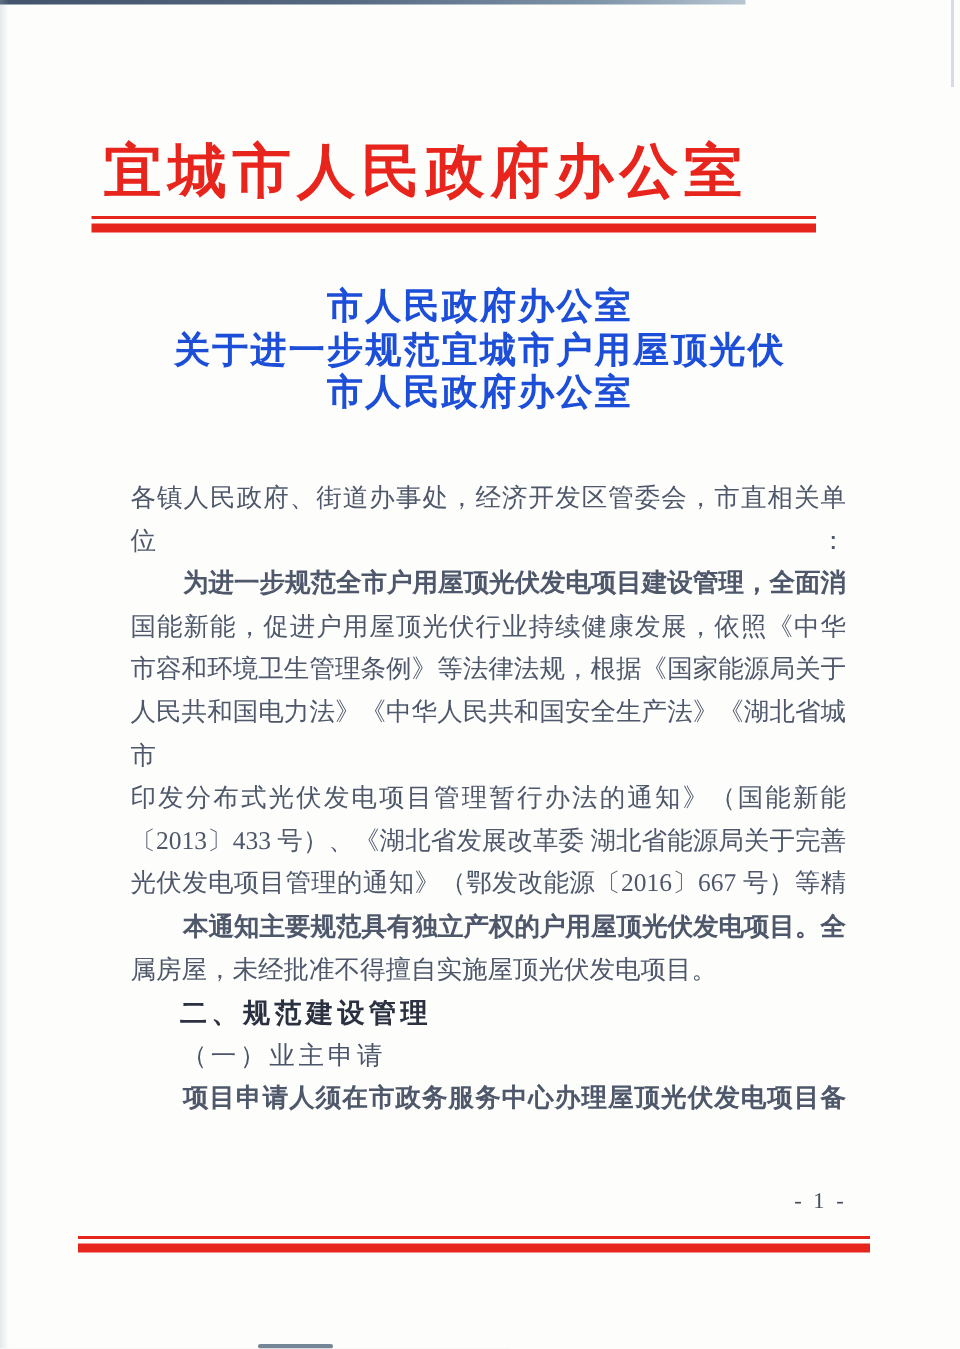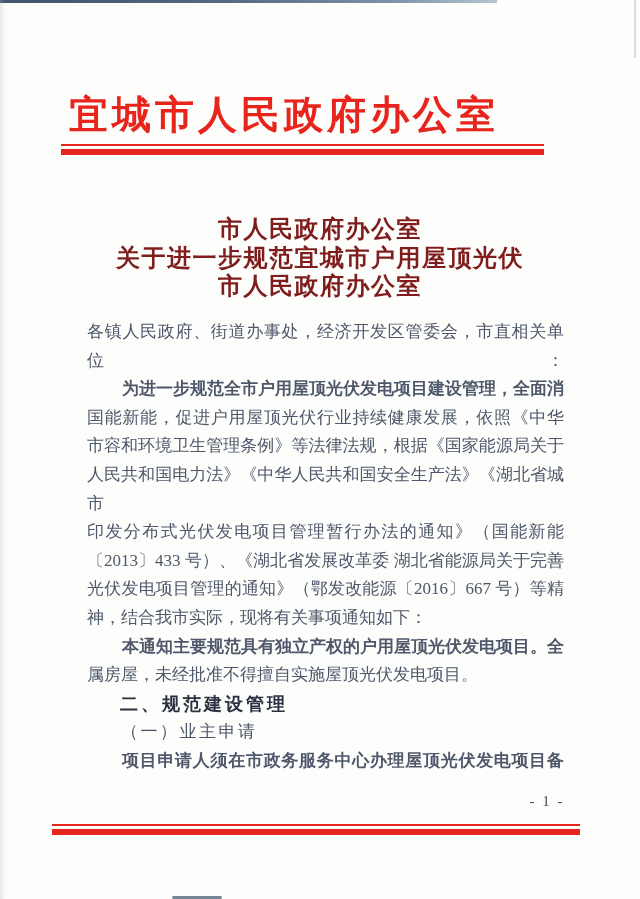--- a/index.html
+++ b/index.html
@@ -39,25 +39,25 @@
     letter-spacing: 4px;
     color: #e8251c;
   }
   .red-rule { position: absolute; background: #e6251c; }
   .rule-top-thin   { top: 144px; left: 61px; width: 483px; height: 2px; }
   .rule-top-thick  { top: 149px; left: 61px; width: 483px; height: 6px; }
   .rule-bot-thin   { top: 824px; left: 52px; width: 528px; height: 2px; }
   .rule-bot-thick  { top: 829px; left: 52px; width: 528px; height: 6px; }
   
   .doc-title {
-    position: absolute; top: 215px; left: 0; width: 640px;
+    position: absolute; top: 191px; left: 0; width: 640px;
     text-align: center;
     font-size: 24px; line-height: 28.5px; font-weight: bold;
     letter-spacing: 1.5px;
-    color: #7f1d1d;
+    color: #1d4ed8;
   }
   
   .body-text {
     position: absolute; top: 318px; left: 87px; width: 477px;
     font-size: 17px; line-height: 28.6px;
     color: #4e586a;
     text-align: justify;
   }
   .ln { text-align: justify; text-align-last: justify; }
   .ln-left { text-align-last: left; }
@@ -104,21 +104,20 @@
 
   <div class="body-text">
     <div class="ln">各镇人民政府、街道办事处，经济开发区管委会，市直相关单位：</div>
     <div class="ln indent">为进一步规范全市户用屋顶光伏发电项目建设管理，全面消</div>
     <div class="ln">国能新能，促进户用屋顶光伏行业持续健康发展，依照《中华</div>
     <div class="ln">市容和环境卫生管理条例》等法律法规，根据《国家能源局关于</div>
     <div class="ln">人民共和国电力法》《中华人民共和国安全生产法》《湖北省城市</div>
     <div class="ln">印发分布式光伏发电项目管理暂行办法的通知》（国能新能</div>
     <div class="ln">〔2013〕433 号）、《湖北省发展改革委 湖北省能源局关于完善</div>
     <div class="ln">光伏发电项目管理的通知》（鄂发改能源〔2016〕667 号）等精</div>
-    <div class="ln ln-left">神，结合我市实际，现将有关事项通知如下：</div>
     <div class="ln indent">本通知主要规范具有独立产权的户用屋顶光伏发电项目。全</div>
     <div class="ln ln-left">属房屋，未经批准不得擅自实施屋顶光伏发电项目。</div>
     <div class="heading">二、规范建设管理</div>
     <div class="kai">（一）业主申请</div>
     <div class="ln indent">项目申请人须在市政务服务中心办理屋顶光伏发电项目备</div>
   </div>
 
   <div class="page-number">- 1 -</div>
 
   <div class="red-rule rule-bot-thin"></div>

